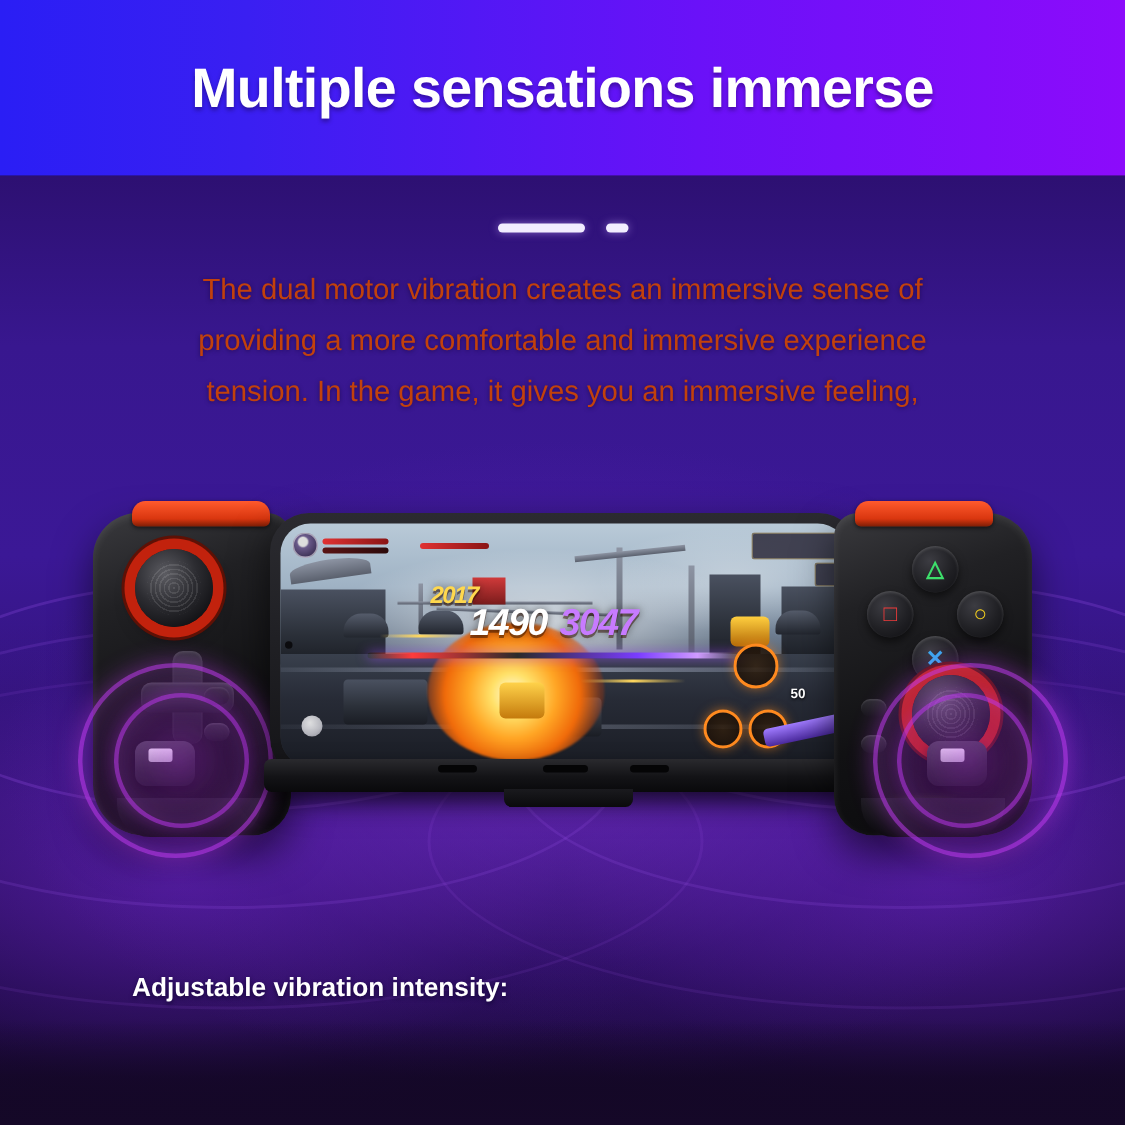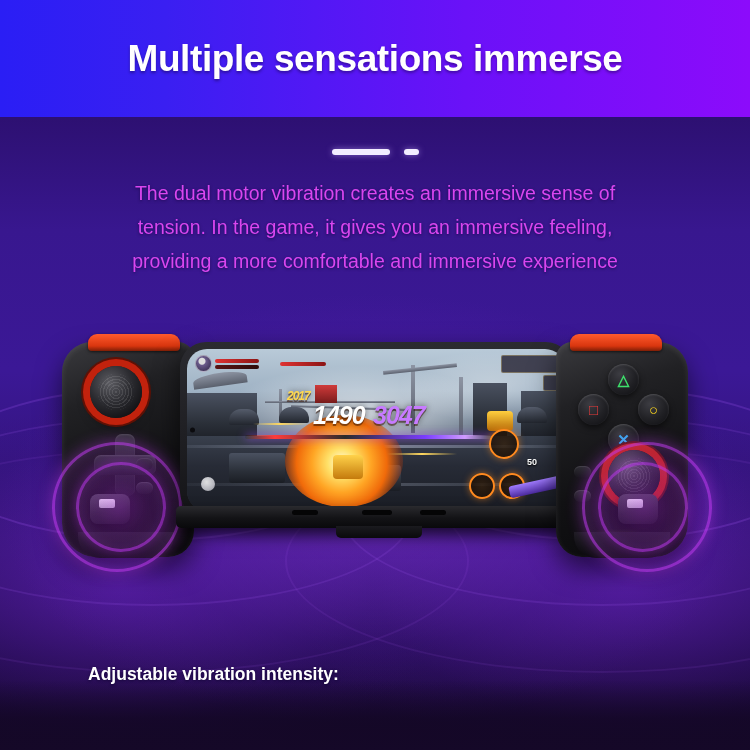--- a/index.html
+++ b/index.html
@@ -88,21 +88,21 @@
   
   .intro {
     position: absolute;
     left: 60px; top: 176px;
     width: 630px;
     text-align: center;
     z-index: 5;
   }
   .intro p {
     margin: 0;
-    color: #d946ef;
+    color: #c2410c;
     font-size: 19.5px;
     line-height: 34px;
     font-weight: normal;
     text-shadow: 0 1px 3px rgba(20,0,55,0.6);
   }
 
   
   .scene {
     position: absolute;
     left: 0; top: 320px;
@@ -293,21 +293,21 @@
   }
   .dmg {
     position: absolute;
     font-weight: bold;
     font-style: italic;
     letter-spacing: -1px;
     text-shadow: 0 0 6px rgba(0,0,0,0.55), 0 2px 0 rgba(60,20,0,0.5);
   }
   .dmg-white { left: 126px; top: 52px; font-size: 25px; color: #ffffff; }
   .dmg-purple { left: 186px; top: 52px; font-size: 25px; color: #c77bff; }
-  .dmg-small { left: 100px; top: 40px; font-size: 12px; color: #ffd84d; }
+  .dmg-small { left: 100px; top: 40px; font-size: 16px; color: #ffd84d; }
   .hud-top-left {
     position:absolute; left:8px; top:6px;
     display:flex; align-items:center; gap:3px;
   }
   .hud-portrait {
     width: 15px; height: 15px; border-radius: 50%;
     background: radial-gradient(circle at 40% 35%, #ddd 0 3px, #6a5a8a 4px, #2a2140 100%);
     border: 1px solid rgba(255,255,255,0.5);
   }
   .hud-bar {
@@ -379,21 +379,21 @@
   .slider-section {
     position: absolute;
     left: 88px; top: 648px;
     width: 580px;
     z-index: 5;
   }
   .slider-title {
     color: #ffffff;
     font-size: 17.5px;
     font-weight: bold;
-    margin: 16px 0 26px 0;
+    margin: 0 0 26px 0;
     text-shadow: 0 1px 3px rgba(10,0,40,0.7);
   }
   .slider-row {
     display: flex;
     align-items: center;
     gap: 11px;
   }
   .slider-label {
     color: #ffffff;
     font-size: 17px;
@@ -467,22 +467,22 @@
     <div class="ripple" style="left:285px; top:332px; width:630px; height:220px; border-color:rgba(170,92,250,0.11);"></div>
   </div>
 
   <div class="divider">
     <div class="bar-long"></div>
     <div class="bar-short"></div>
   </div>
 
   <div class="intro">
     <p>The dual motor vibration creates an immersive sense of</p>
+    <p>providing a more comfortable and immersive experience</p>
     <p>tension. In the game, it gives you an immersive feeling,</p>
-    <p>providing a more comfortable and immersive experience</p>
   </div>
 
   <div class="scene">
 
     <div class="grip grip-left">
       <div class="shoulder shoulder-l"></div>
       <div class="stick stick-l">
         <div class="stick-texture"></div>
       </div>
       <div class="dpad">

